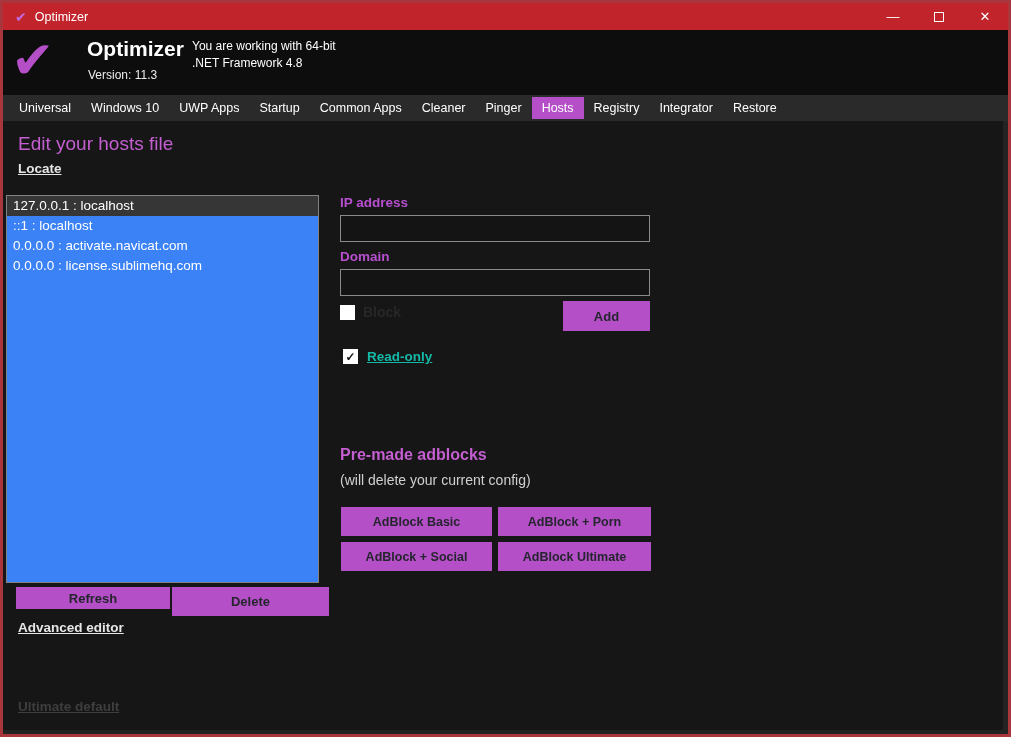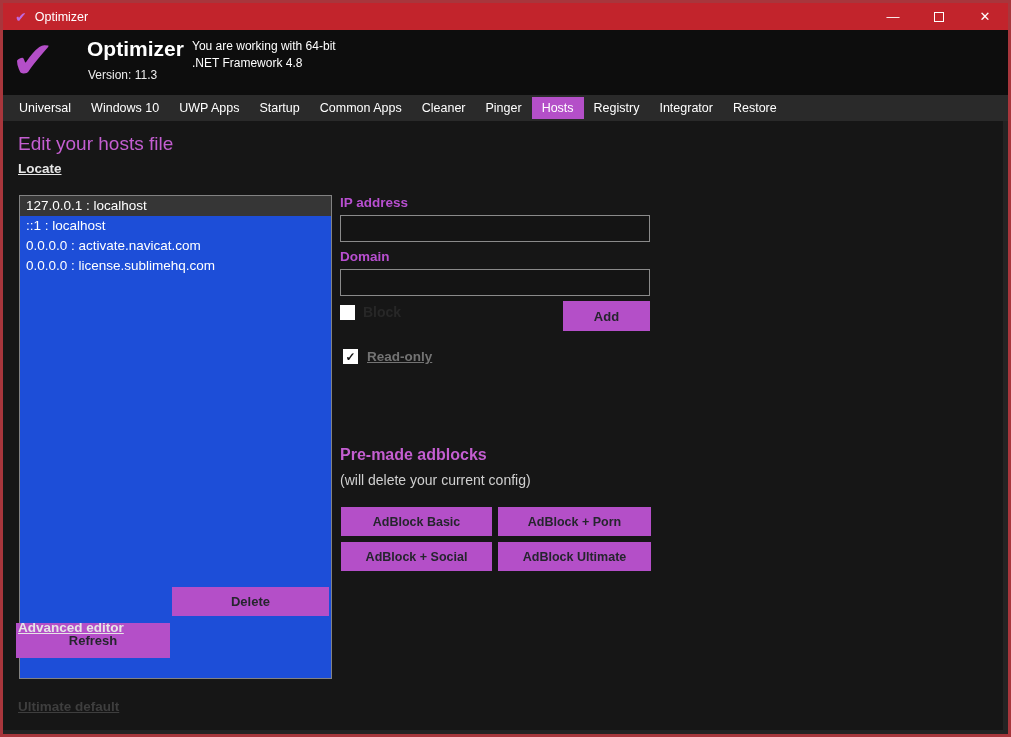--- a/index.html
+++ b/index.html
@@ -33,22 +33,22 @@
     display:flex; align-items:center; padding-left:6px;
   }
   .tab{ padding:4px 10px; font-size:12.5px; color:#fff; white-space:nowrap; cursor:default; }
   .tab.active{ background:#b44fc8; }
   
   .page{ position:absolute; left:0; top:118px; right:5px; bottom:4px; background:#161616; }
   .page-title{ position:absolute; left:15px; top:12px; font-size:19px; font-weight:400; color:#c45ed1; }
   .link{ color:#e6e6e6; text-decoration:underline; font-size:13.5px; font-weight:600; cursor:default; }
   .locate{ position:absolute; left:15px; top:40px; }
   .hosts-list{
-    position:absolute; left:16px; top:74px; width:313px; height:484px;
-    background:#1d4ed8; border:1px solid #828282; overflow:hidden;
+    position:absolute; left:3px; top:74px; width:313px; height:388px;
+    background:#3b82f6; border:1px solid #828282; overflow:hidden;
   }
   .hosts-item{ font-size:13.5px; color:#fff; padding:2px 6px 3px 6px; white-space:nowrap; }
   .hosts-item.selected{ background:#363636; }
   .fld-label{ position:absolute; left:337px; font-size:13.5px; font-weight:600; color:#b84fd0; }
   .fld-input{
     position:absolute; left:337px; width:310px; height:27px;
     background:#141414; border:1px solid #8a8a8a; color:#fff; font-size:13px; padding:0 6px;
     font-family:"Liberation Sans", sans-serif;
   }
   .checkbox{
@@ -57,30 +57,30 @@
   }
   .checkbox span{ color:#111; font-size:12px; font-weight:bold; line-height:1; }
   .block-row{ position:absolute; left:337px; top:183px; display:flex; align-items:center; gap:8px; }
   .block-label{ color:#272727; font-size:14px; font-weight:bold; }
   .btn{
     background:#b44fc8; border:0; color:#25252d; font-weight:600; font-size:13px;
     font-family:"Liberation Sans", sans-serif; cursor:default;
   }
   .add-btn{ position:absolute; left:560px; top:180px; width:87px; height:30px; }
   .readonly-row{ position:absolute; left:340px; top:228px; display:flex; align-items:center; gap:9px; }
-  .readonly-link{ color:#737373; text-decoration:underline; font-size:13.5px; font-weight:600; cursor:default; }
+  .readonly-link{ color:#14b8a6; text-decoration:underline; font-size:13.5px; font-weight:600; cursor:default; }
   .readonly-hint{ position:absolute; left:337px; top:254px; font-size:14px; color:#dcdcdc; }
   .adblocks-title{ position:absolute; left:337px; top:325px; font-size:16px; font-weight:600; color:#c45ed1; }
   .adblocks-sub{ position:absolute; left:337px; top:351px; font-size:14px; color:#d0d0d0; }
   .adblocks-grid{
     position:absolute; left:338px; top:386px;
     display:grid; grid-template-columns:151px 153px; gap:6px;
   }
   .adblocks-grid .btn{ height:29px; font-size:12.5px; }
-  .refresh-btn{ position:absolute; left:13px; top:466px; width:154px; height:35px;margin-top:36px; }
+  .refresh-btn{ position:absolute; left:13px; top:466px; width:154px; height:22px; }
   .delete-btn{ position:absolute; left:169px; top:466px; width:157px; height:29px; }
   .adv-editor{ position:absolute; left:15px; top:499px; }
   .restore-default{
     position:absolute; left:15px; bottom:16px; font-size:13.5px; font-weight:600;
     color:#3e3e3e; text-decoration:underline; cursor:default;
   }
 </style>
 </head>
 <body>
 

